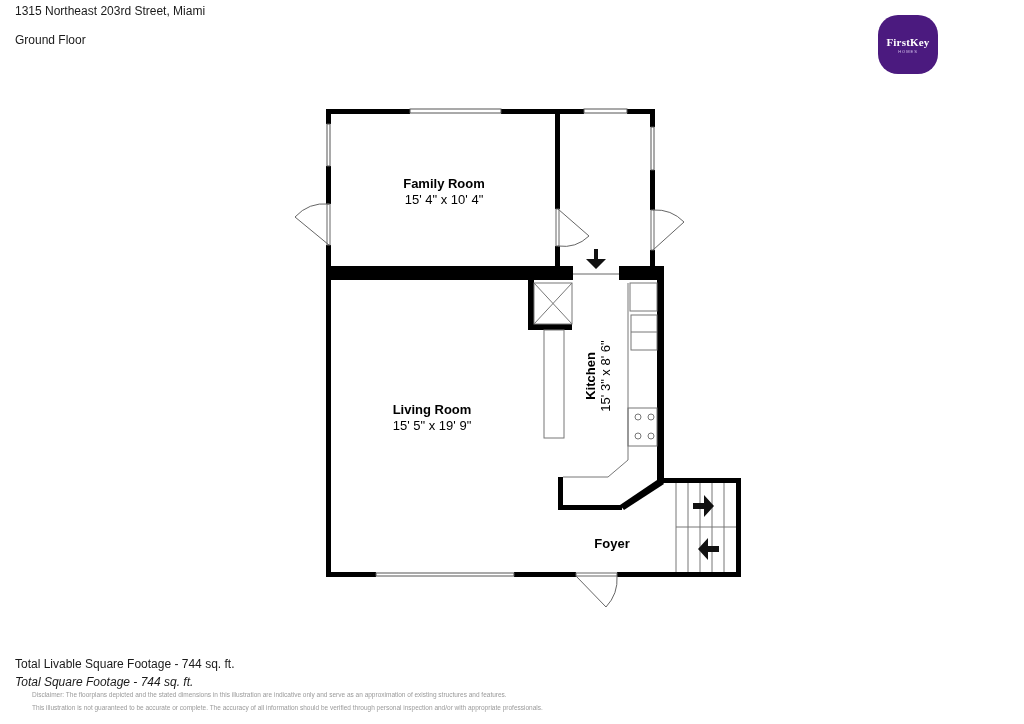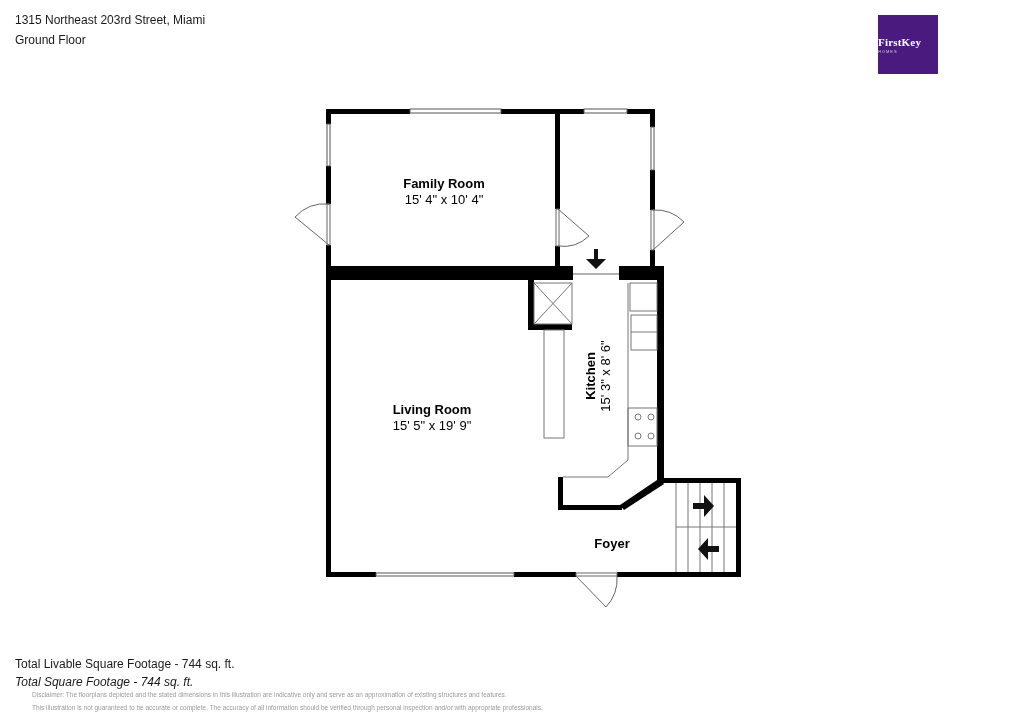--- a/index.html
+++ b/index.html
@@ -1,23 +1,23 @@
 <!DOCTYPE html>
 <html><head>
   <meta charset="utf-8">
   <style>
     html, body { margin: 0; padding: 0; background: #ffffff; }
     body { width: 1024px; height: 724px; position: relative; overflow: hidden;
            font-family: "Liberation Sans", sans-serif; color: #111; }
     .hdr { position: absolute; left: 15px; font-size: 12px; color: #1a1a1a; }
-    #addr { top: 13px; }
+    #addr { top: 4px; }
     #floor { top: 33px; }
     .logo { position: absolute; left: 878px; top: 15px; width: 60px; height: 59px;
             background: #4b1a7f; display: flex; flex-direction: column;
-            align-items: flex-start; justify-content: center; }
+            align-items: center; justify-content: center; border-radius: 20px; }
     .logo .brand { font-family: "Liberation Serif", serif; font-weight: bold;
                    color: #ffffff; font-size: 11px; letter-spacing: 0.2px; }
     .logo .sub { color: #d9c8ef; font-size: 4px; letter-spacing: 1px; margin-top: 1px; }
     svg.plan { position: absolute; left: 0; top: 0; }
     .room-name { font-weight: bold; font-size: 13px; }
     .room-dim { font-size: 13px; }
     .footer { position: absolute; left: 15px; font-size: 12px; color: #1a1a1a; }
     #sqft1 { top: 657px; }
     #sqft2 { top: 675px; font-style: italic; }
     .disc { position: absolute; left: 32px; font-size: 6.5px; color: #9a9a9a; }

